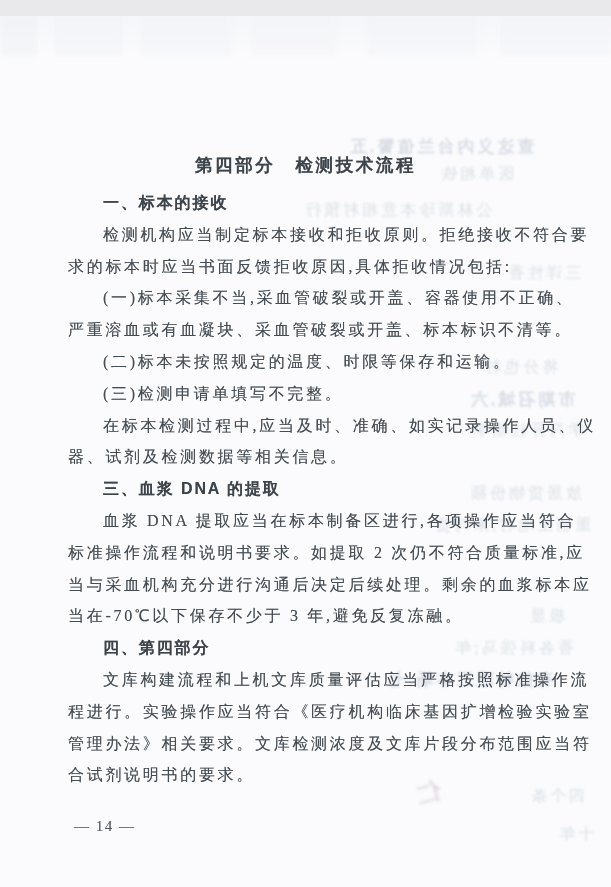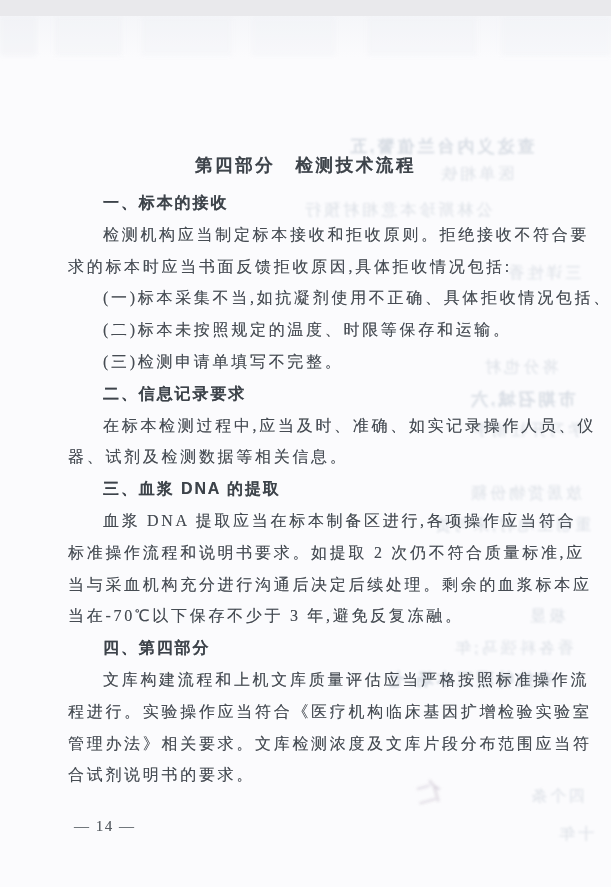--- a/index.html
+++ b/index.html
@@ -102,24 +102,24 @@
       <div class="bleed" style="left: 528px; top: 770px;">四个条</div>
       <div class="bleed" style="left: 556px; top: 808px;">十年</div>
     </div>
 
   <div class="doc-title">第四部分　检测技术流程</div>
 
   <div class="content">
       <div class="line heading">一、标本的接收</div>
       <div class="line indent">检测机构应当制定标本接收和拒收原则。拒绝接收不符合要</div>
       <div class="line cont">求的标本时应当书面反馈拒收原因,具体拒收情况包括:</div>
-      <div class="line indent">(一)标本采集不当,如抗凝剂使用不正确、具体拒收情况包括、</div>
+      <div class="line indent">(一)标本采集不当,采血管破裂或开盖、容器使用不正确、</div>
+      <div class="line cont">严重溶血或有血凝块、采血管破裂或开盖、标本标识不清等。</div>
       <div class="line indent">(二)标本未按照规定的温度、时限等保存和运输。</div>
       <div class="line indent">(三)检测申请单填写不完整。</div>
-      <div class="line heading">二、信息记录要求</div>
       <div class="line indent">在标本检测过程中,应当及时、准确、如实记录操作人员、仪</div>
       <div class="line cont">器、试剂及检测数据等相关信息。</div>
       <div class="line heading">三、血浆 DNA 的提取</div>
       <div class="line indent">血浆 DNA 提取应当在标本制备区进行,各项操作应当符合</div>
       <div class="line cont">标准操作流程和说明书要求。如提取 2 次仍不符合质量标准,应</div>
       <div class="line cont">当与采血机构充分进行沟通后决定后续处理。剩余的血浆标本应</div>
       <div class="line cont">当在-70℃以下保存不少于 3 年,避免反复冻融。</div>
       <div class="line heading">四、第四部分</div>
       <div class="line indent">文库构建流程和上机文库质量评估应当严格按照标准操作流</div>
       <div class="line cont">程进行。实验操作应当符合《医疗机构临床基因扩增检验实验室</div>

